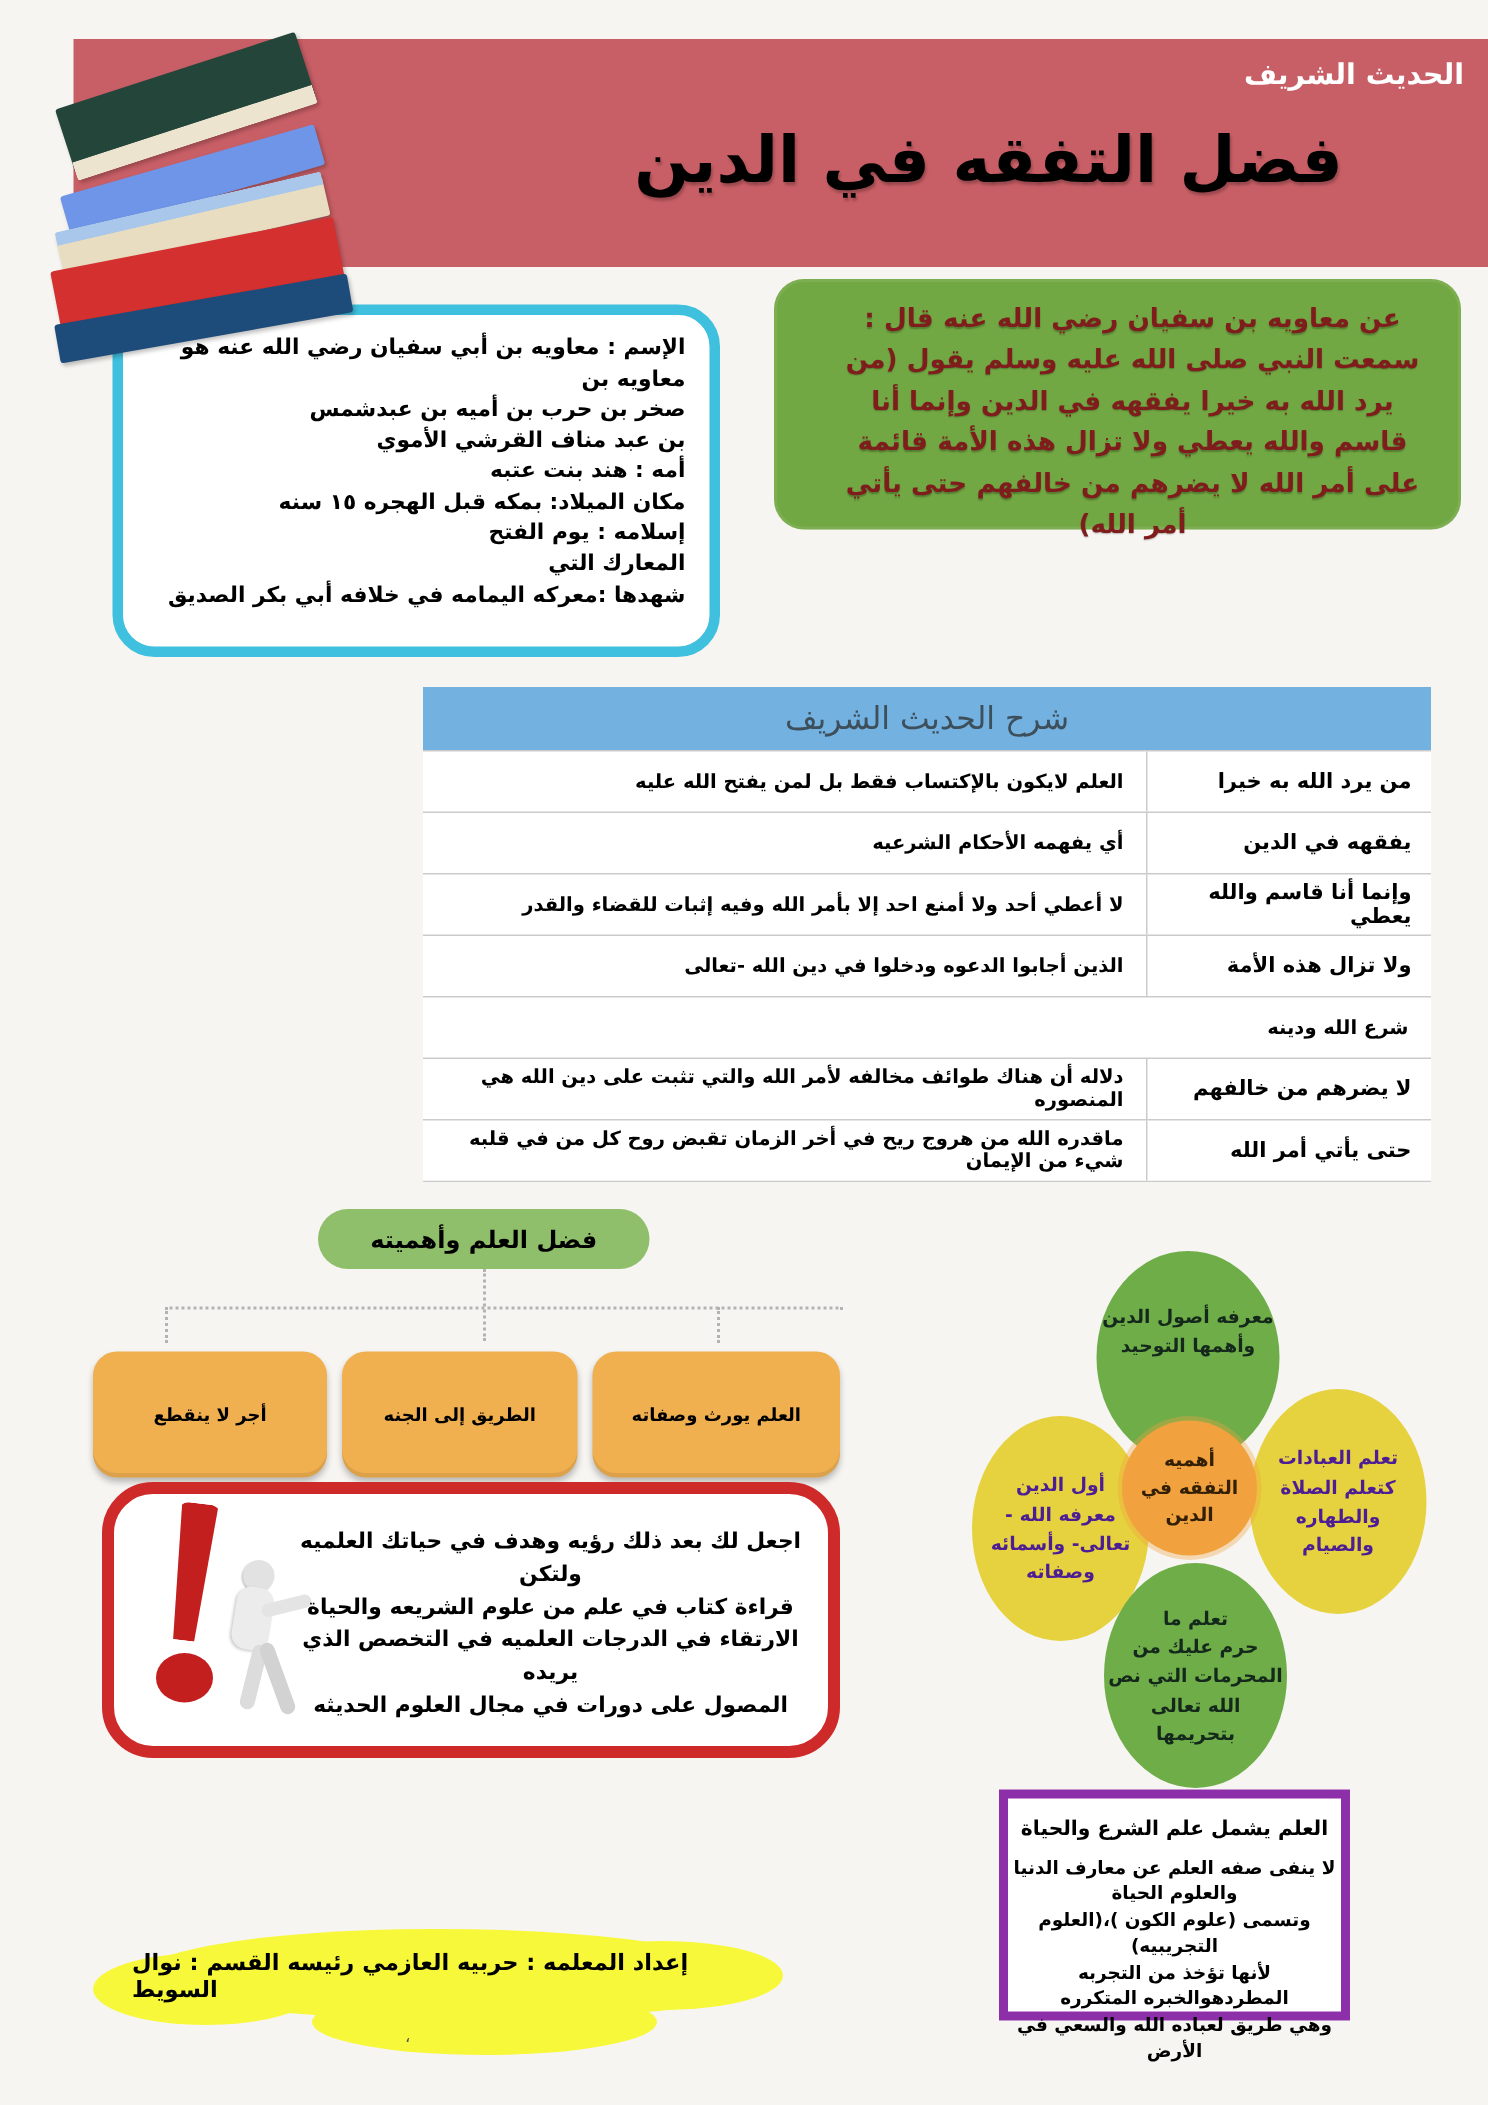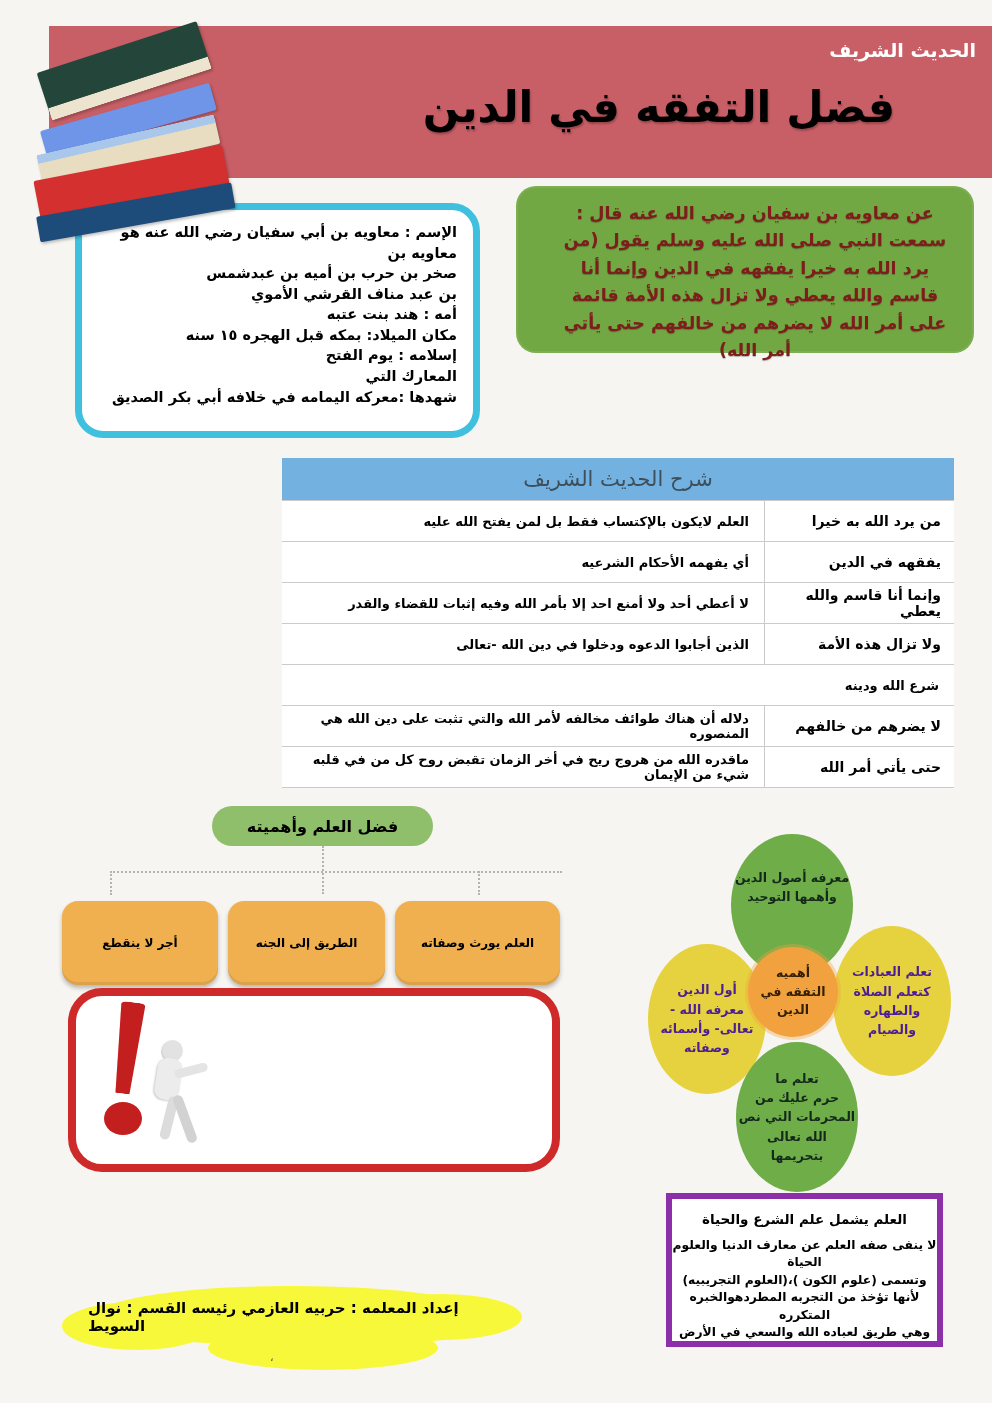--- a/index.html
+++ b/index.html
@@ -151,21 +151,21 @@
     background:#f1a23e; border-radius:50%;
     display:flex; align-items:center; justify-content:center;
     direction:rtl; text-align:center;
     font-size:12.5px; font-weight:bold; line-height:1.5;
     white-space:pre-line; z-index:4; color:#332004;
     box-shadow:0 0 0 3px rgba(241,162,62,.35);
   }
 
   
   .science-box {
-    left:666px; top:1193px; width:277px; height:154px;
+    left:666px; top:1193px; width:234px; height:154px;
     background:#fff; border:6px solid #8d2fa9;
     padding-top:12px;
   }
   .science-title { direction:rtl; text-align:center; font-size:13.5px; font-weight:bold; }
   .science-body  {
     margin-top:10px; direction:rtl; text-align:center;
     font-size:12.3px; font-weight:bold; line-height:1.42;
     white-space:pre-line;
   }
 
@@ -272,20 +272,24 @@
 <div class="abs advice-box">
   <div class="excl">
     <div class="excl-bar"></div>
     <div class="excl-dot"></div>
     <div class="p-head"></div>
     <div class="p-body"></div>
     <div class="p-arm"></div>
     <div class="p-leg1"></div>
     <div class="p-leg2"></div>
   </div>
+  <div class="advice-text">اجعل لك بعد ذلك رؤيه وهدف في حياتك العلميه ولتكن
+قراءة كتاب في علم من علوم الشريعه والحياة
+الارتقاء في الدرجات العلميه في التخصص الذي يريده
+المصول على دورات في مجال العلوم الحديثه</div>
 </div>
 
 <div class="abs petal petal-green petal-top">معرفه أصول الدين
 وأهمها التوحيد</div>
 <div class="abs petal petal-yellow petal-right">تعلم العبادات
 كتعلم الصلاة
 والطهاره
 والصيام</div>
 <div class="abs petal petal-yellow petal-left">أول الدين
 معرفه الله -

